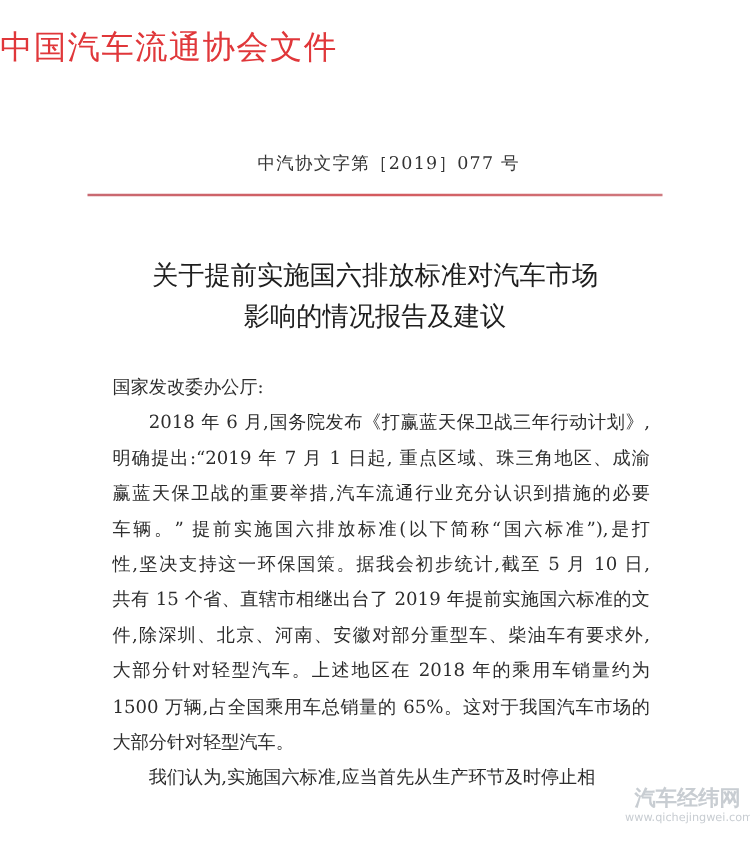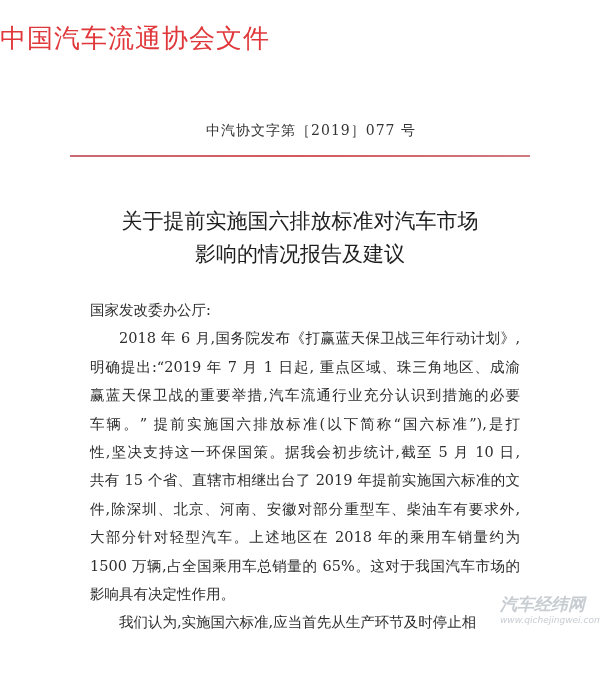--- a/index.html
+++ b/index.html
@@ -47,21 +47,21 @@
     width: 460px;
     height: 2px;
     background: linear-gradient(to right, #c96a72, #d45a5e 50%, #cf7a80);
   }
   .doc-title {
     position: absolute;
     top: 204px;
     left: 0;
     width: 600px;
     text-align: center;
-    font-family: Liberation Sans, sans-serif;
+    font-family: Liberation Serif, serif;
     font-size: 21px;
     line-height: 33px;
     color: #1e1e1e;
     white-space: nowrap;
   }
   .body-text {
     position: absolute;
     top: 296px;
     left: 90px;
     width: 430px;
@@ -82,25 +82,24 @@
     text-align-last: justify;
   }
   .para-line.first {
     padding-left: 29px;
   }
   .para-line.last {
     text-align-last: left;
   }
   .watermark {
     position: absolute;
-    top: 594px;
+    top: 629px;
     left: 500px;
     width: 100px;
-    text-align: left;
-    font-style: italic;
+    text-align: center;
   }
   .watermark-logo {
     font-family: "DejaVu Sans", sans-serif;
     font-weight: bold;
     font-size: 17px;
     color: #c8cdd2;
     letter-spacing: 0px;
     line-height: 20px;
     white-space: nowrap;
   }
@@ -134,21 +133,21 @@
     <p>
       <span class="para-line first">2018 年 6 月,国务院发布《打赢蓝天保卫战三年行动计划》,</span>
       <span class="para-line">明确提出:“2019 年 7 月 1 日起, 重点区域、珠三角地区、成渝</span>
       <span class="para-line">赢蓝天保卫战的重要举措,汽车流通行业充分认识到措施的必要</span>
       <span class="para-line">车辆。” 提前实施国六排放标准(以下简称“国六标准”),是打</span>
       <span class="para-line">性,坚决支持这一环保国策。据我会初步统计,截至 5 月 10 日,</span>
       <span class="para-line">共有 15 个省、直辖市相继出台了 2019 年提前实施国六标准的文</span>
       <span class="para-line">件,除深圳、北京、河南、安徽对部分重型车、柴油车有要求外,</span>
       <span class="para-line">大部分针对轻型汽车。上述地区在 2018 年的乘用车销量约为</span>
       <span class="para-line">1500 万辆,占全国乘用车总销量的 65%。这对于我国汽车市场的</span>
-      <span class="para-line last">影响具有决定性作用。</span>
+      <span class="para-line last">大部分针对轻型汽车。</span>
     </p>
 
     <p>
       <span class="para-line first last">我们认为,实施国六标准,应当首先从生产环节及时停止相</span>
     </p>
   </div>
 
   <div class="watermark">
     <div class="watermark-logo">汽车经纬网</div>
     <div class="watermark-url">www.qichejingwei.com</div>

